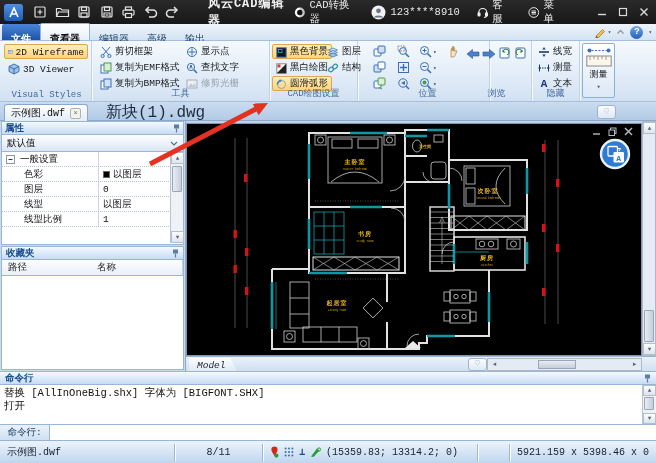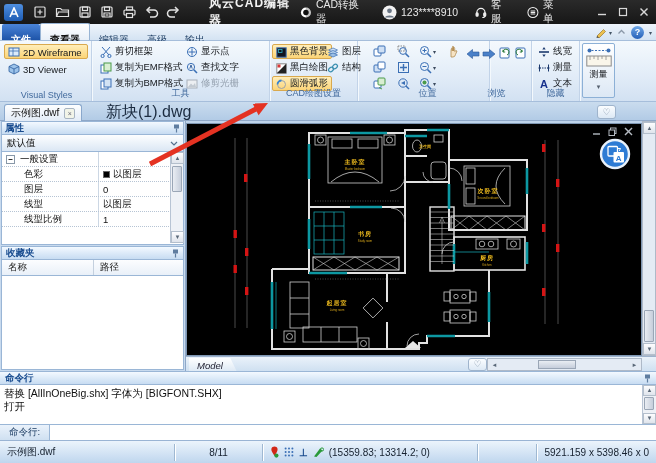--- a/index.html
+++ b/index.html
@@ -1,17 +1,17 @@
 <!DOCTYPE html>
 <html><head>
 <meta charset="utf-8">
 <style>
   *{margin:0;padding:0;box-sizing:border-box}
   html,body{background:#69707a}
-  #app{position:relative;width:656px;height:463px;font-family:Liberation Sans, sans-serif;
+  #app{position:relative;width:656px;height:463px;font-family:Liberation Mono, monospace;
        background:#d6e4f2;overflow:hidden;outline:1px solid #5f748f}
 
   
   .titlebar{position:absolute;left:0;top:0;width:656px;height:24px;background:linear-gradient(#2a2a2a,#171717);
             display:flex;align-items:center;color:#e6e6e6;padding:0 4px}
   .applogo{width:20px;height:17px;border-radius:3px;background:linear-gradient(#4f8fe0,#1d5cb4);
            display:flex;align-items:center;justify-content:center;margin-right:6px}
   .tbico{width:23px;height:20px;display:flex;align-items:center;justify-content:center;border-radius:2px}
   .tb-title{font-size:12px;color:#f2f2f2;margin-left:24px;letter-spacing:1px;font-weight:bold}
   .tbright{margin-left:auto;display:flex;align-items:center;gap:17px;font-size:10.5px;color:#e8e8e8}
@@ -579,22 +579,22 @@
     <div class="favhead">
       <span>收藏夹</span>
       <span class="pin">
         <svg width="7" height="9" viewBox="0 0 7 9">
             <rect x="1" y="0.5" width="5" height="4" fill="#5f7da0"></rect>
             <rect x="2.9" y="4.5" width="1.2" height="4" fill="#5f7da0"></rect>
           </svg>
       </span>
     </div>
     <div class="favcols">
+      <div class="favcell" style="flex:1">路径</div>
       <div class="favcell" style="width:92px;border-right:1px solid #c4d0de">名称</div>
-      <div class="favcell" style="flex:1">路径</div>
     </div>
     <div class="favbody"></div>
   </div>
 
   <div class="carea">
     <div class="cblack">
       <svg width="454" height="231" viewBox="0 0 454 231">
         <rect x="0" y="0" width="454" height="231" fill="#000"></rect>
 
         <g stroke="#7c7c7c" stroke-width="0.6">

